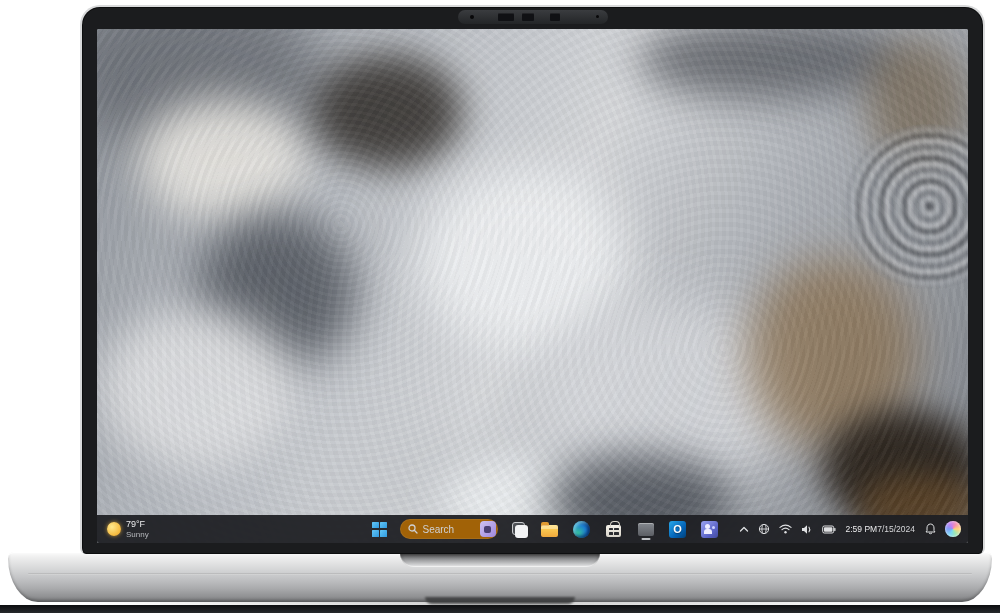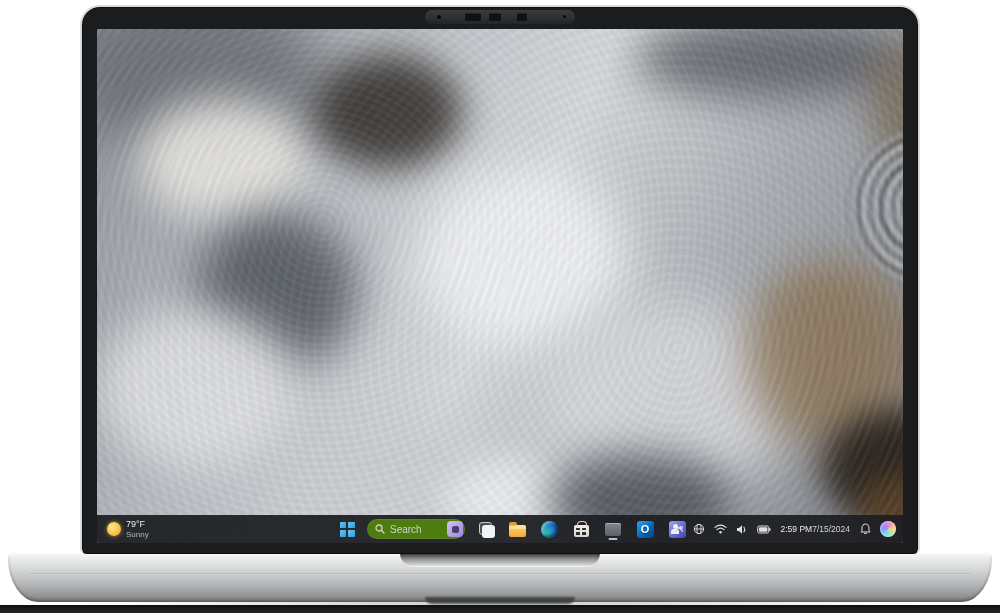--- a/index.html
+++ b/index.html
@@ -40,21 +40,21 @@
   .scoop {
     position:absolute; left:50%; transform:translateX(-50%); top:0;
     width:200px; height:15px;
     background:linear-gradient(180deg,#4e4e4f 0%,#8f9092 45%,#e9eaeb 100%);
     border-radius:0 0 14px 14px;
     box-shadow:inset 0 3px 4px rgba(0,0,0,.55), inset 0 -1px 1px rgba(255,255,255,.8);
   }
 
   
   .lid {
-    position:absolute; left:80px; top:5px; width:840px; height:549px;
+    position:absolute; left:80px; top:5px; width:905px; height:549px;
     background:#1b1c1e;
     border:2px solid #d9dadb; border-bottom:none;
     border-radius:20px 20px 6px 6px;
     box-shadow:inset 0 0 0 1px #0d0e0f;
   }
   .camera-module {
     position:absolute; left:50%; transform:translateX(-50%); top:3px;
     width:150px; height:14px;
     background:linear-gradient(180deg,#3a3c3f,#232527);
     border-radius:8px;
@@ -114,21 +114,21 @@
   }
   .tb-icon {
     width:24px; height:24px; border-radius:4px;
     display:flex; align-items:center; justify-content:center; position:relative;
   }
 
   .win-logo { width:15px; height:15px; display:grid; grid-template-columns:1fr 1fr; grid-template-rows:1fr 1fr; gap:1.5px; }
   .win-logo span { background:linear-gradient(135deg,#63c7f7,#2f9ae0); border-radius:0.5px; }
 
   .search-pill {
-    height:20px; width:98px; border-radius:10px; background:#4d7c0f;
+    height:20px; width:98px; border-radius:10px; background:#a16207;
     display:flex; align-items:center; gap:5px; padding:0 2px 0 8px;
     box-shadow:inset 0 0 0 1px rgba(255,255,255,.07);
   }
   .search-pill .label { font-size:10px; color:#cfd0d3; flex:1; }
   .highlight-chip {
     width:16px; height:16px; border-radius:4px;
     background:linear-gradient(135deg,#cfc2f2,#9d87dd);
     display:flex; align-items:center; justify-content:center;
   }
   .highlight-chip i { display:block; width:7px; height:7px; background:#4a3f73; border-radius:2px; }

